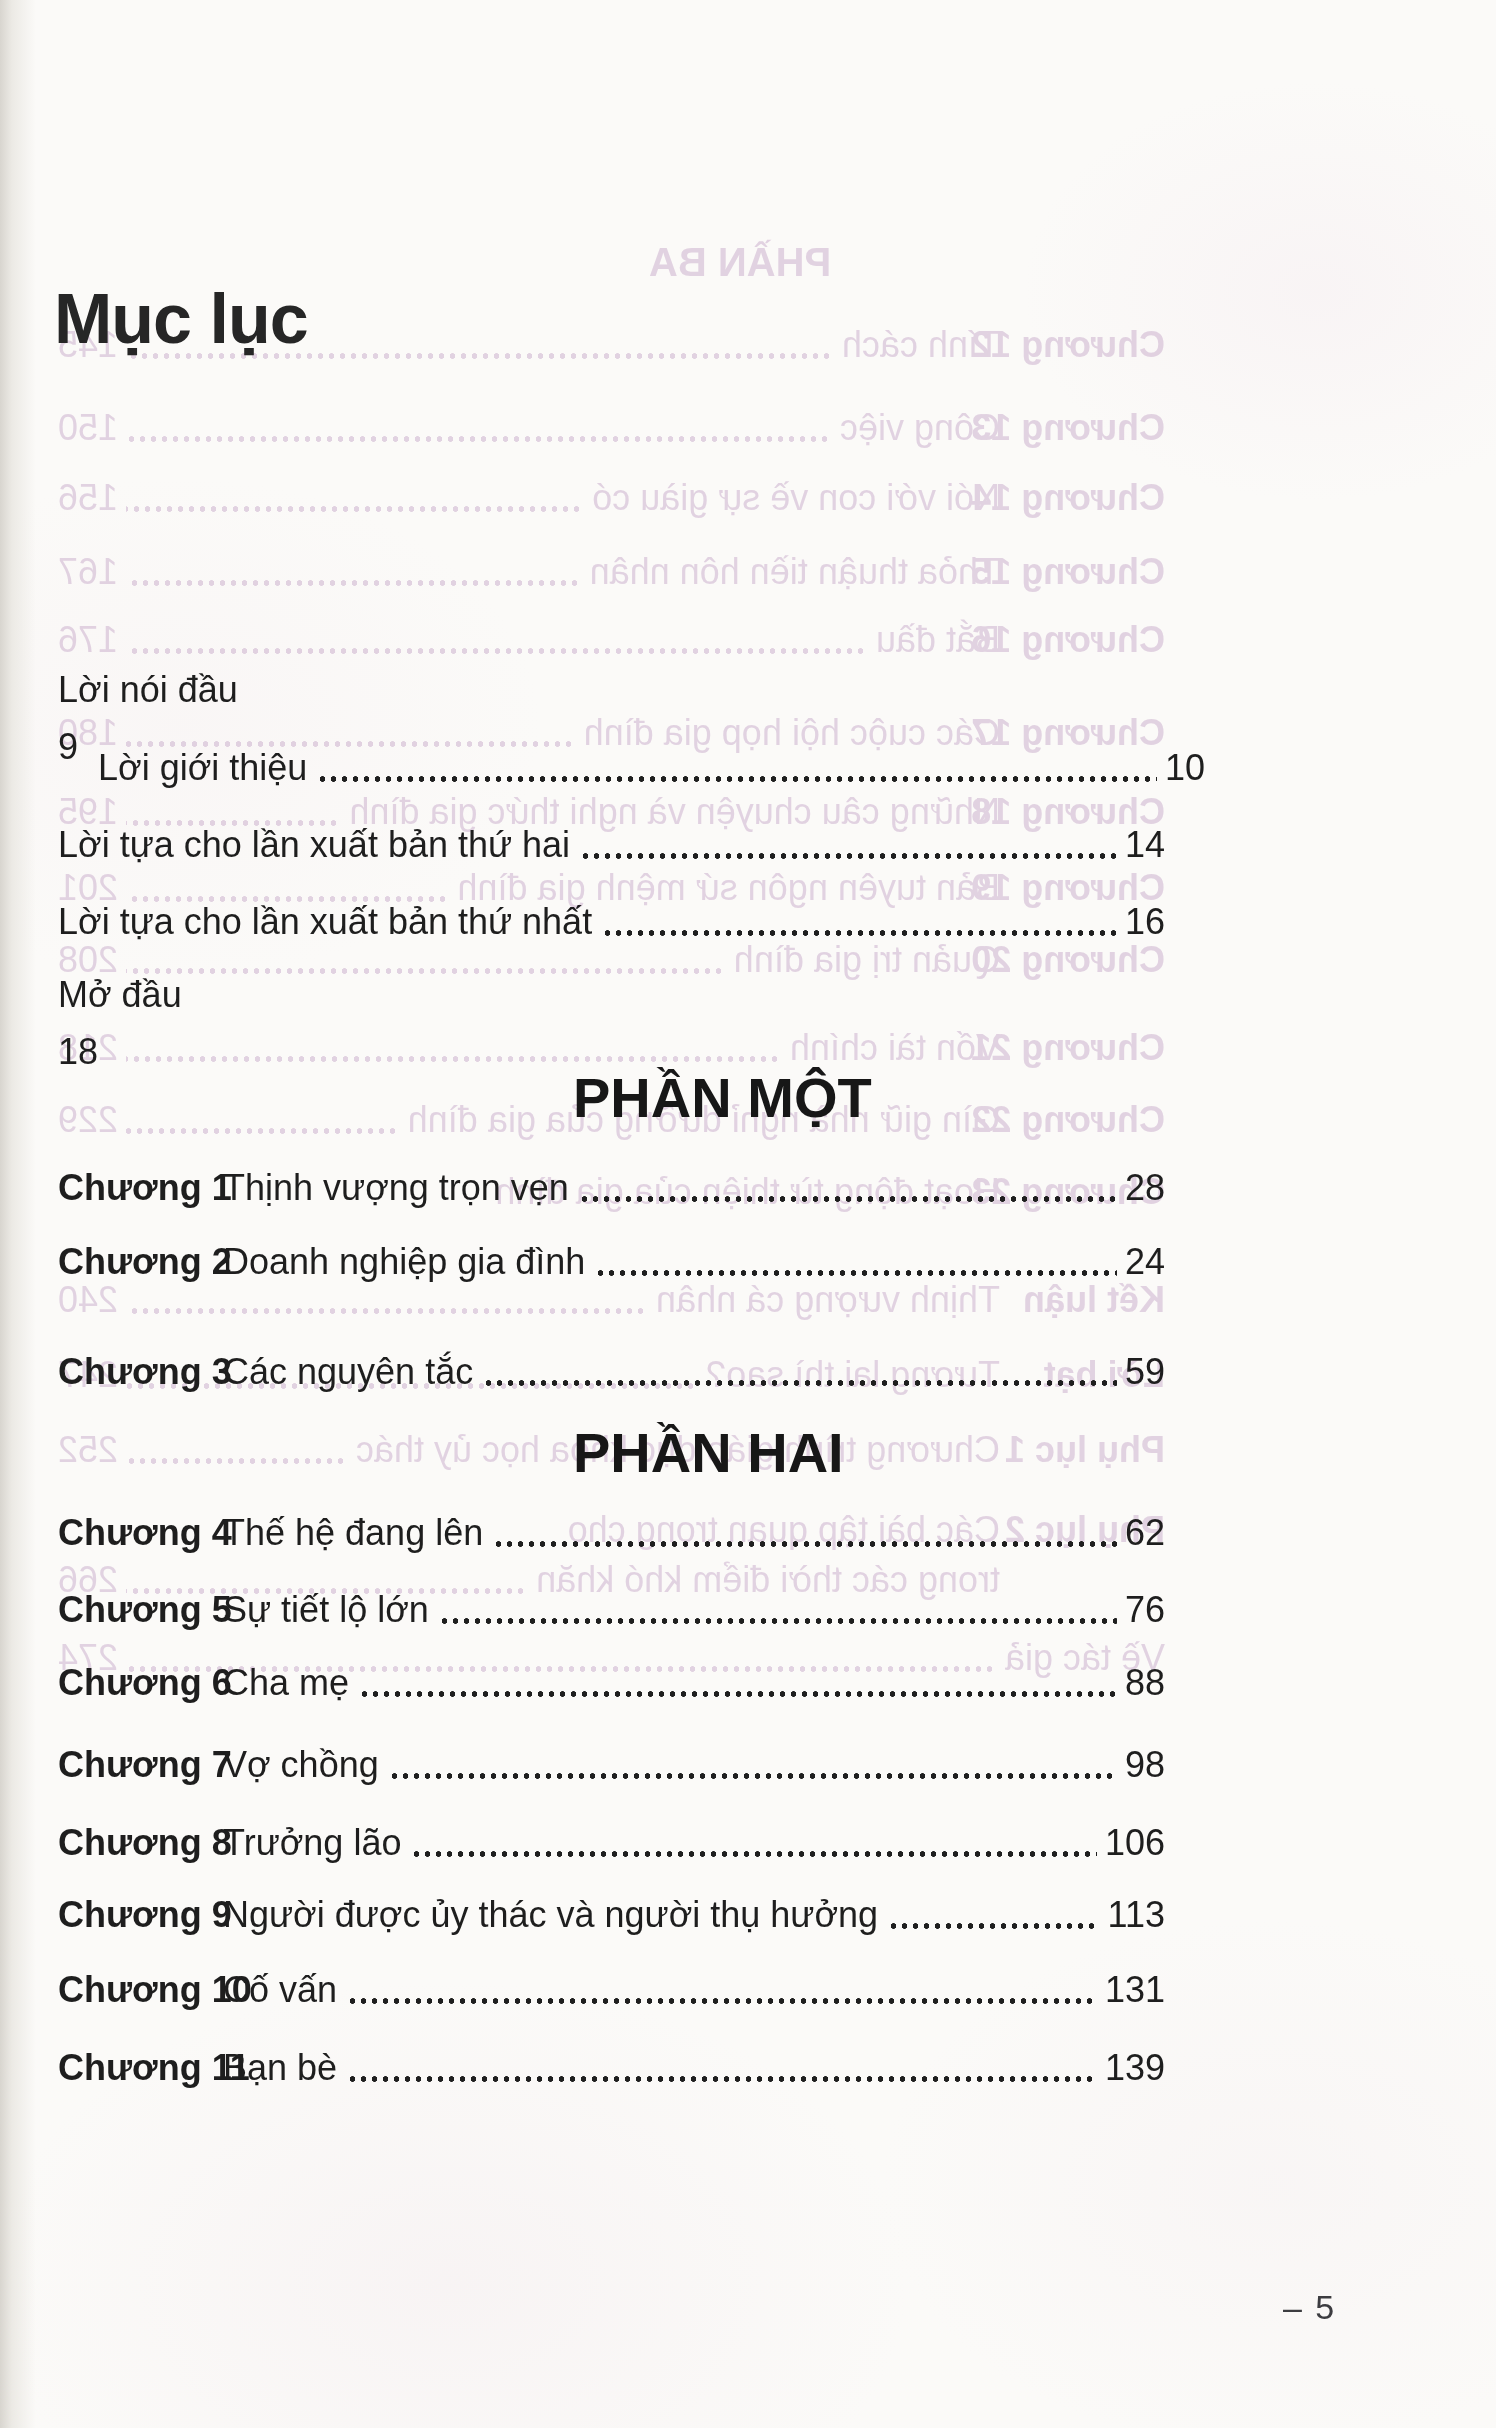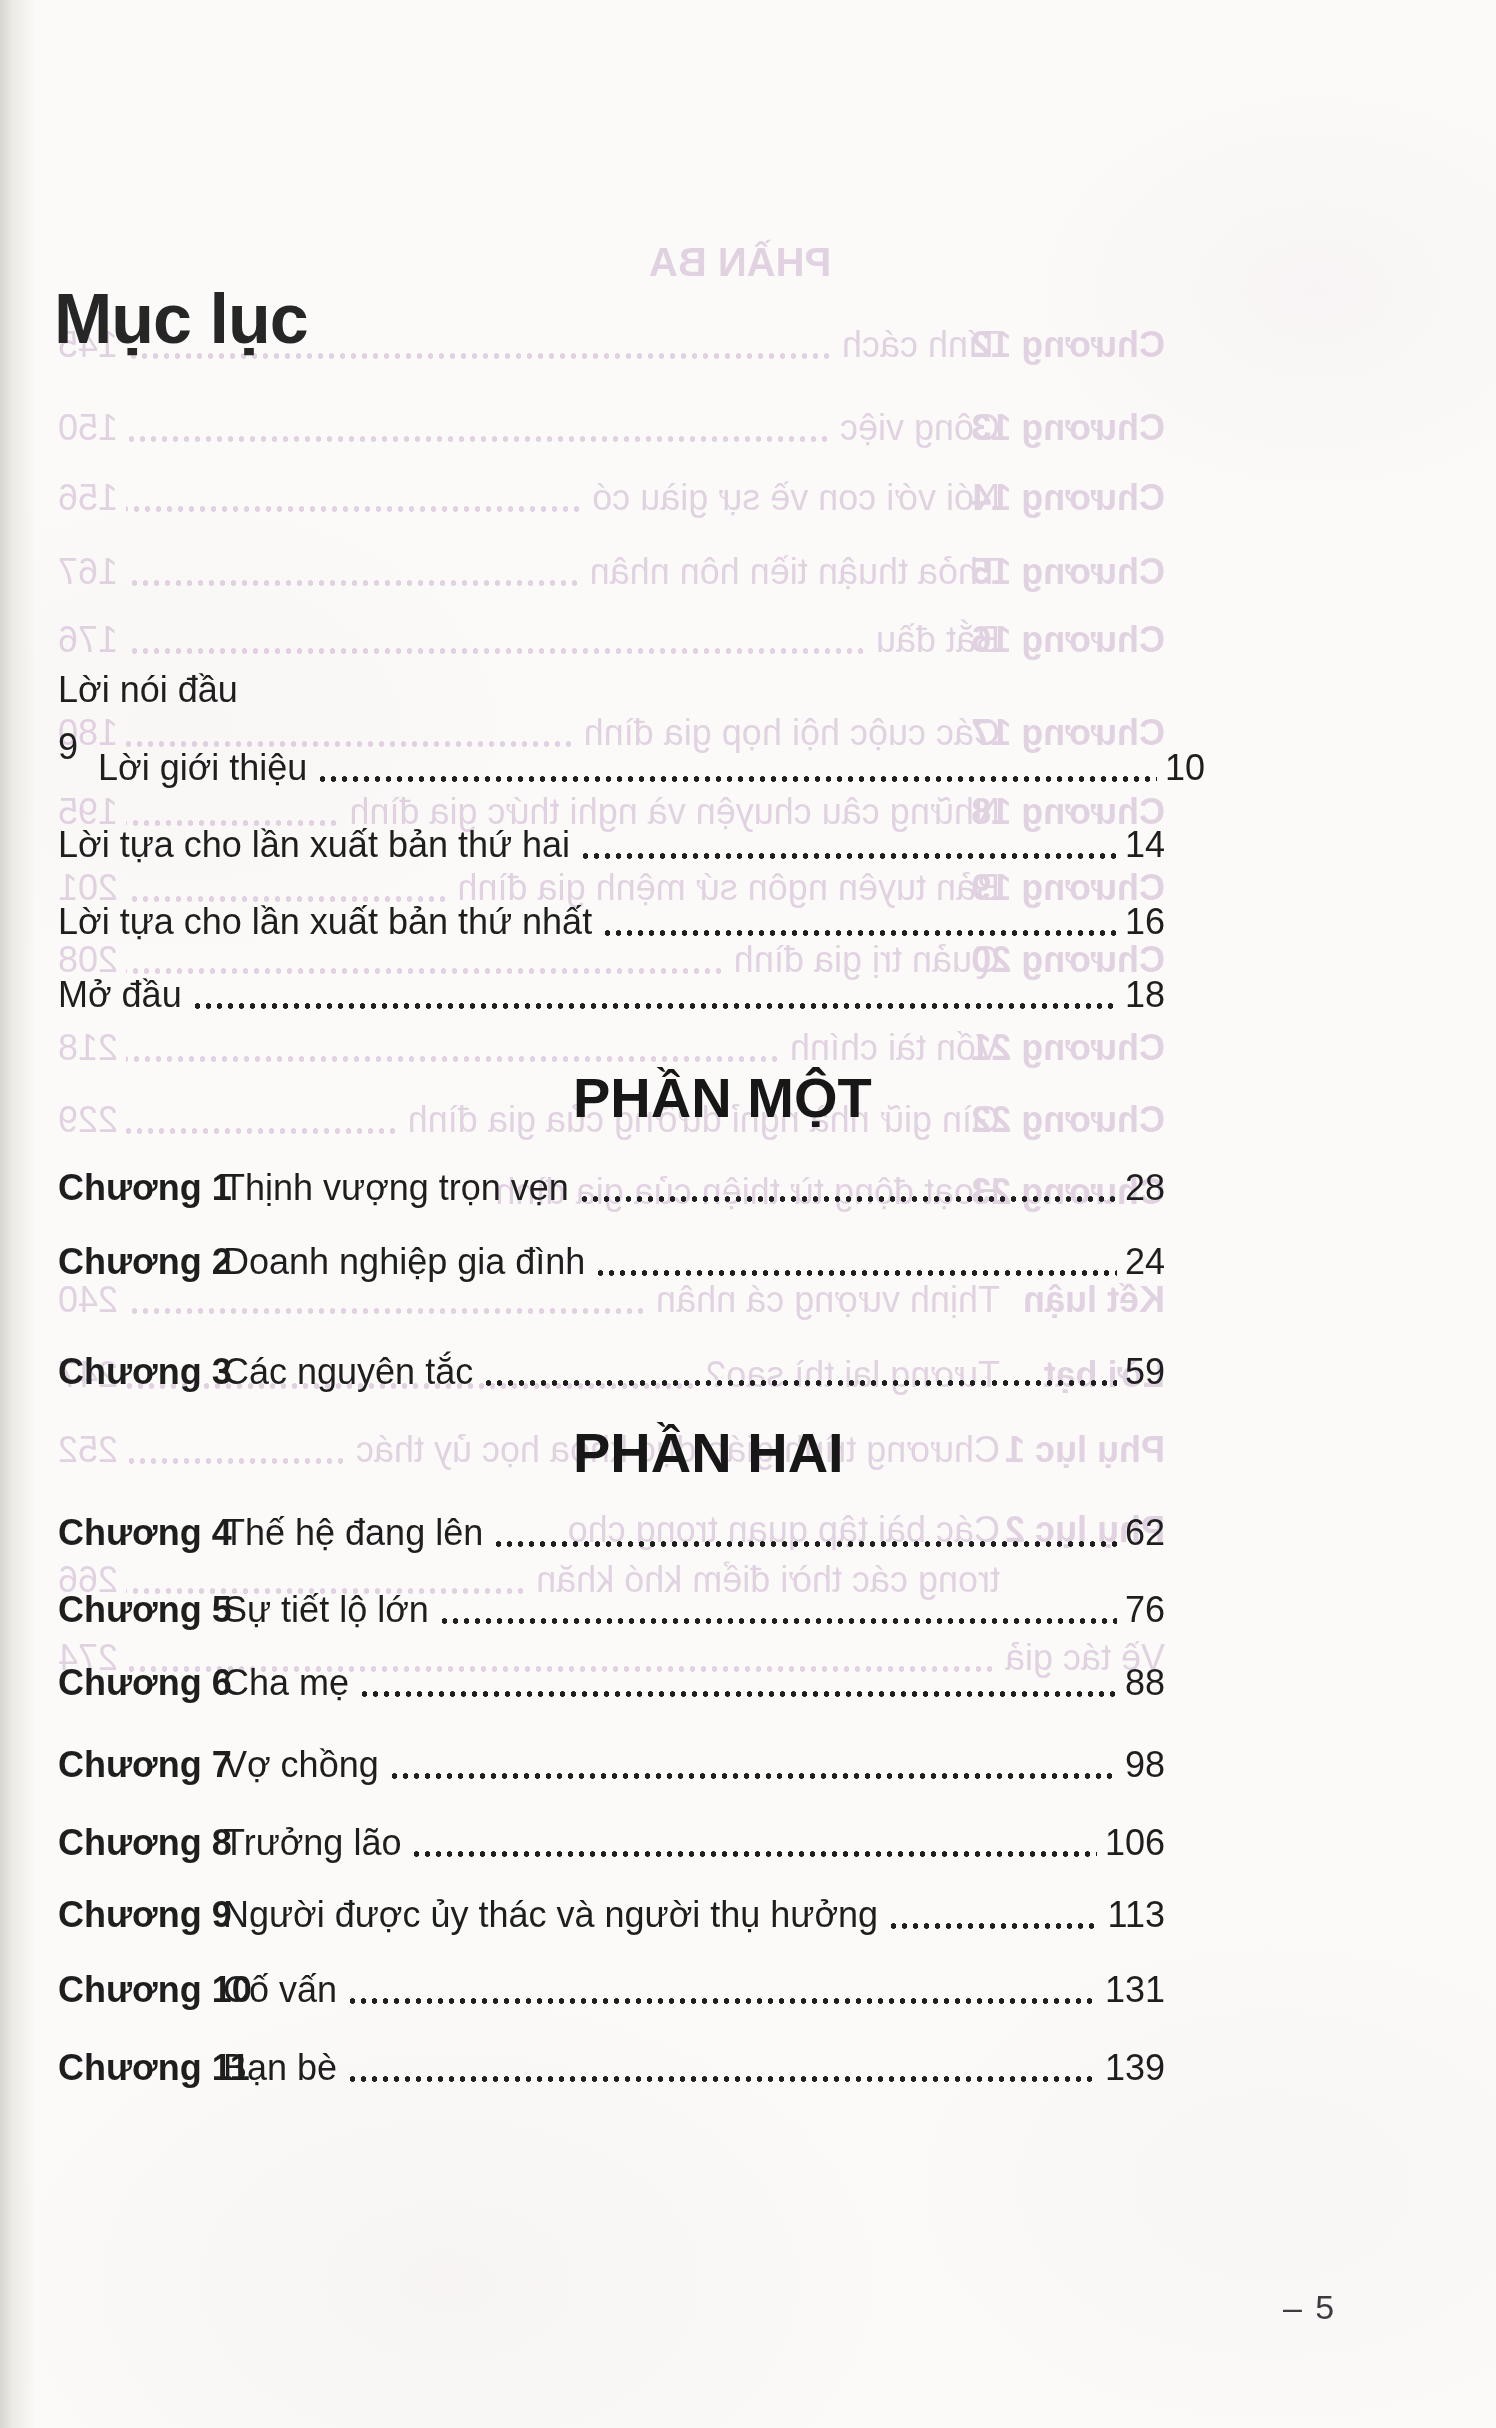--- a/index.html
+++ b/index.html
@@ -190,21 +190,21 @@
     <div class="row" style="top: 821px;">
       <span class="title">Lời tựa cho lần xuất bản thứ hai</span>
       <div class="leader"></div>
       <span class="page">14</span>
     </div>
     <div class="row" style="top: 898px;">
       <span class="title">Lời tựa cho lần xuất bản thứ nhất</span>
       <div class="leader"></div>
       <span class="page">16</span>
     </div>
-    <div class="row" style="top: 971px;">
+    <div class="row" style="top: 971px; flex-direction: column;">
       <span class="title">Mở đầu</span>
       <div class="leader"></div>
       <span class="page">18</span>
     </div>
     <div class="section-heading" style="top: 1076px;">PHẦN MỘT</div>
     <div class="row" style="top: 1164px;">
       <span class="label">Chương 1</span>
       <span class="title">Thịnh vượng trọn vẹn</span>
       <div class="leader"></div>
       <span class="page">28</span>

